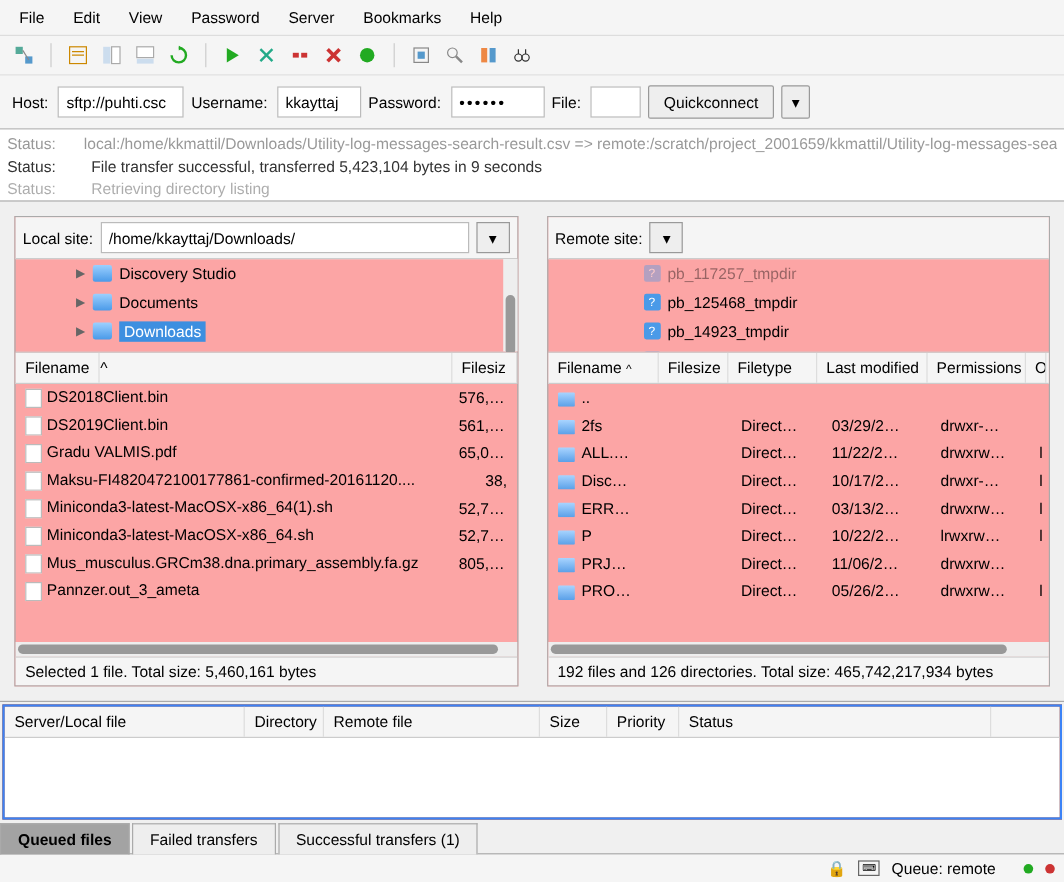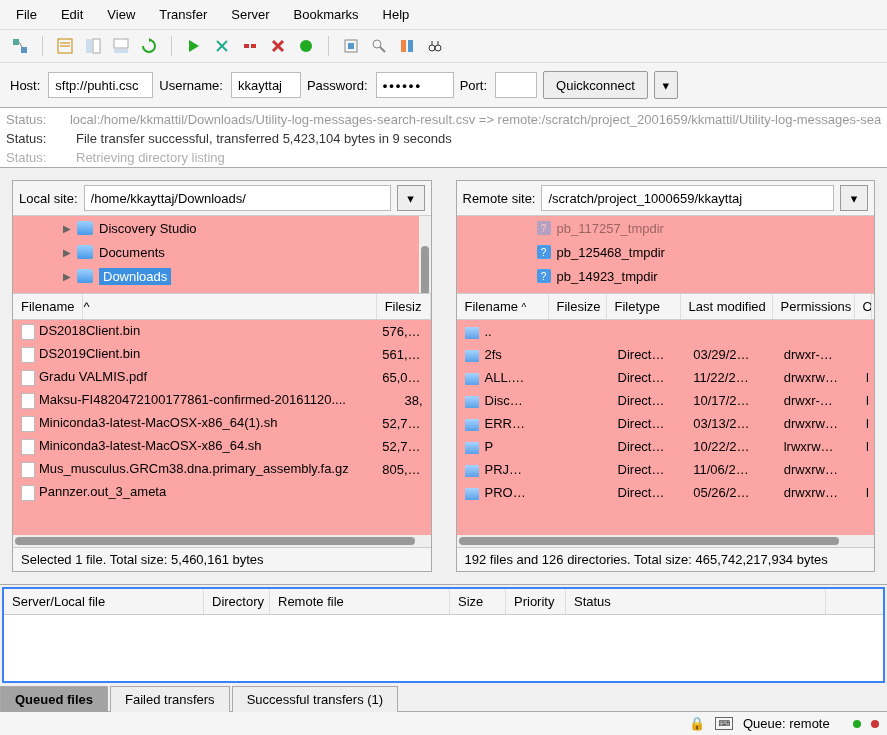--- a/index.html
+++ b/index.html
@@ -51,21 +51,21 @@
 .vscroll-ghost .t { width: 8px; margin: 2px; height: 50px; background: #999; border-radius: 4px; }
 svg { display: block; }
 </style>
 </head>
 <body>
 
 <div class="menubar">
   <span>File</span>
   <span>Edit</span>
   <span>View</span>
-  <span>Transfer</span>
+  <span>Password</span>
   <span>Server</span>
   <span>Bookmarks</span>
   <span>Help</span>
 </div>
 
 <div class="toolbar">
   <div class="tb-btn">
       <svg width="18" height="18">
         <rect x="2" y="2" width="6" height="6" fill="#5a9"></rect>
         <rect x="10" y="10" width="6" height="6" fill="#59c"></rect>
@@ -156,21 +156,21 @@
     </div>
 </div>
 
 <div class="connectbar">
   <label>Host:</label>
   <input style="width: 105px;" value="sftp://puhti.csc">
   <label>Username:</label>
   <input style="width: 70px;" value="kkayttaj">
   <label>Password:</label>
   <input style="width: 78px; letter-spacing: 2px; font-weight: bold;" value="••••••">
-  <label>Port:</label>
+  <label>File:</label>
   <input style="width: 42px;" value="">
   <button class="qc-btn">Quickconnect</button>
   <div class="qc-drop">
       <span>▾</span>
     </div>
 </div>
 
 <div class="log">
   <div class="log-row" style="opacity:.5">
       <span class="log-label">Status:</span>
@@ -260,21 +260,20 @@
       <div class="hscroll">
           <div class="thumb" style="left:2px;width:400px"></div>
         </div>
       <div class="status-line">Selected 1 file. Total size: 5,460,161 bytes</div>
     </div>
   </div>
 
   <div class="pane">
     <div class="sitebar">
       <span>Remote site:</span>
-      <input value="/scratch/project_1000659/kkayttaj" style="">
       <div class="drop-btn">▾</div>
     </div>
     <div class="tree">
       <div id="remote-tree-rows">
           <div class="tree-row" style="padding-left: 80px; opacity: 0.4;">
             <span class="q-ico">?</span>
             <span class="lbl">pb_117257_tmpdir</span>
           </div>
           <div class="tree-row" style="padding-left: 80px;">
             <span class="q-ico">?</span>

